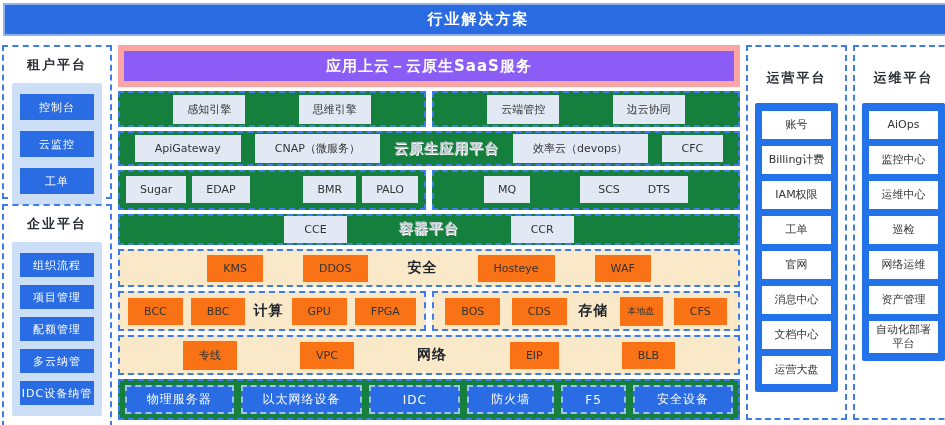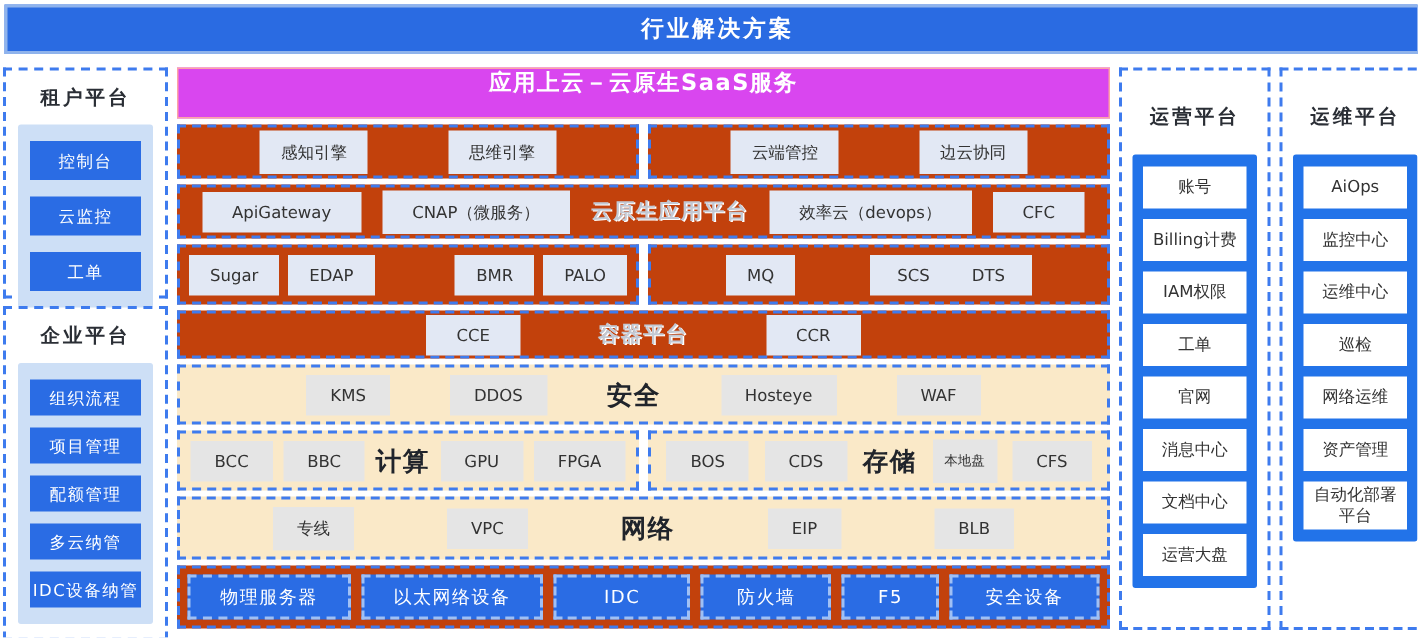--- a/index.html
+++ b/index.html
@@ -18,43 +18,43 @@
   .sec-title{text-align:center;font-weight:700;font-size:13px;color:#2a2e35;
              padding:9px 0 4px;letter-spacing:2px;}
   .light-panel{margin:5px 8px 9px;background:#cddff6;border-radius:2px;padding:11px 8px;
                display:flex;flex-direction:column;justify-content:space-evenly;gap:11px;flex:1;}
   .s2 .light-panel{gap:8px;}
   .blue-btn{background:#2a6ce4;color:#fff;font-size:11px;height:26px;flex:0 0 auto;
             display:flex;align-items:center;justify-content:center;letter-spacing:1px;}
   .s2 .blue-btn{height:24px;}
   
   .center-col{flex:1;display:flex;flex-direction:column;gap:4px;min-width:0;}
-  .center-header{height:32px;background:#d946ef;border:1px solid #fca5a5;color:#fff;font-weight:700;
-                 font-size:15px;letter-spacing:1px;display:flex;align-items:flex-start;justify-content:center;}
+  .center-header{height:32px;background:#8b5cf6;border:6px solid #fca5a5;color:#fff;font-weight:700;
+                 font-size:15px;letter-spacing:1px;display:flex;align-items:center;justify-content:center;}
   .row{display:flex;gap:6px;}
-  .rowbox{display:flex;align-items:center;background:#c2410c;}
+  .rowbox{display:flex;align-items:center;background:#15803d;}
   .cream{background:#fae9c8;}
   .half{flex:1;}
   .r1{height:36px;justify-content:space-evenly;}
   .r2{height:36px;justify-content:center;gap:14px;}
   .r3{height:40px;padding:0 6px;gap:6px;}
   .r4{height:32px;justify-content:center;gap:52px;}
   .r5{height:40px;justify-content:center;gap:40px;}
   .r6{height:40px;justify-content:space-evenly;}
   .r7{height:42px;justify-content:space-evenly;}
   .r8{height:42px;padding:4px 5px;gap:7px;}
   .sp{flex:1;}
   .chip{background:#e2e8f4;color:#333;font-size:11px;padding:7px 14px;white-space:nowrap;}
   .chip.w{padding:7px 20px;}
-  .wchip{background:#e5e5e5;color:#333;font-size:11px;padding:7px 16px;white-space:nowrap;}
+  .wchip{background:#f97316;color:#333;font-size:11px;padding:7px 16px;white-space:nowrap;}
   .wchip.small{font-size:9px;padding:8px 8px;}
   .widechip{background:#e2e8f4;color:#333;font-size:11px;padding:7px 18px;display:flex;gap:28px;}
   .ghost{font-weight:700;font-size:14px;color:#c3c9d4;letter-spacing:1px;
          text-shadow:1px 1px 0 #ffffff;white-space:nowrap;}
-  .lbl{font-weight:700;font-size:17px;color:#20242b;letter-spacing:1px;white-space:nowrap;}
+  .lbl{font-weight:700;font-size:14px;color:#20242b;letter-spacing:1px;white-space:nowrap;}
   .hw-btn{background:#2a6ce4;border:2px dashed #9fc0f5;color:#fff;font-size:12px;height:100%;
           box-sizing:border-box;display:flex;align-items:center;justify-content:center;
           letter-spacing:1px;white-space:nowrap;}
   .f12{flex:1.2;}.f135{flex:1.35;}.f14{flex:1.4;}.f10{flex:1;}.f095{flex:0.95;}.f07{flex:0.7;}.f11{flex:1.1;}
   
   .side-col{width:101px;display:flex;flex-direction:column;}
   .side-col .sec-title{padding:22px 0 14px;}
   .blue-panel{margin:2px 7px;background:#2273e9;border-radius:2px;padding:8px 7px;
               display:flex;flex-direction:column;gap:7px;}
   .white-item{background:#fff;color:#333;font-size:11px;min-height:24px;padding:2px 3px;line-height:1.25;

